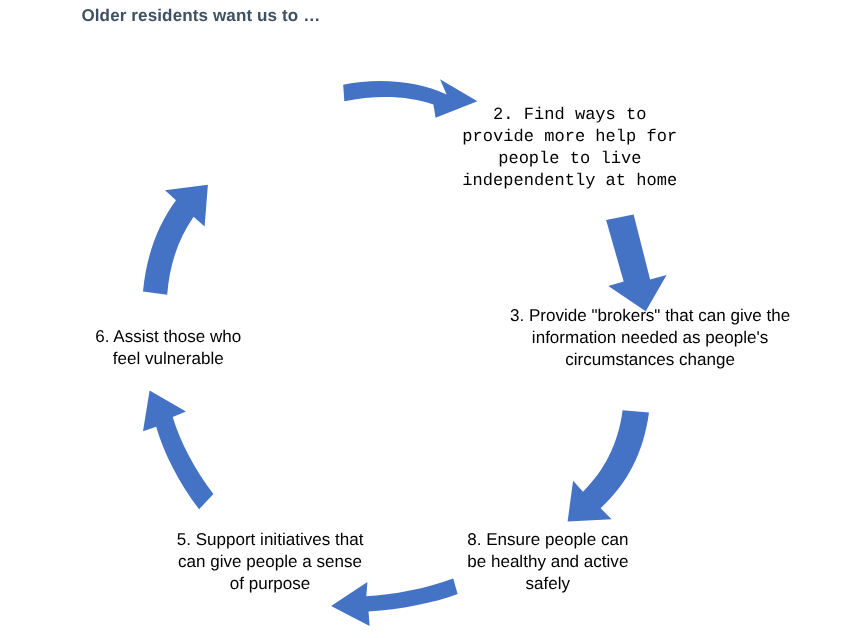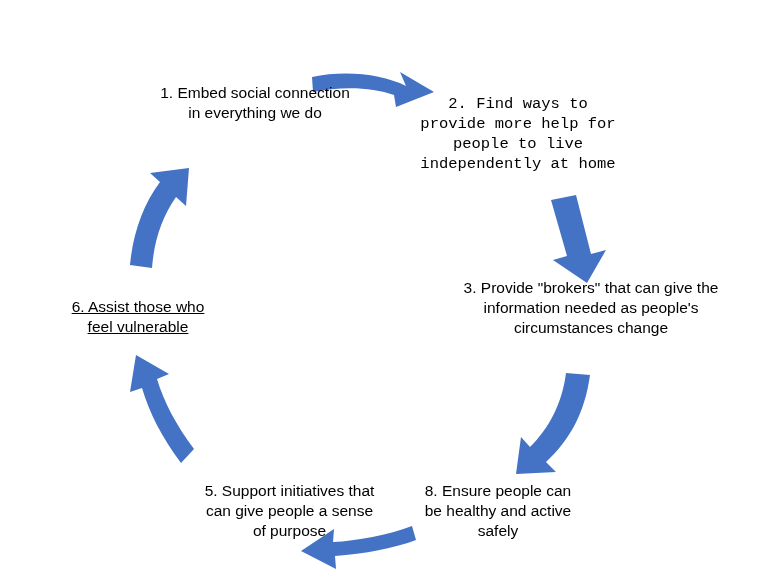--- a/index.html
+++ b/index.html
@@ -29,37 +29,38 @@
     position: absolute;
     text-align: center;
     font-size: 15.5px;
     line-height: 1.30;
     color: #000000;
   }
   #node-1 { left: 160px; top: 83px;  width: 190px; }
   #node-2 { left: 418px; top: 94px;  width: 200px; font-family: Liberation Mono, monospace; }
   #node-3 { left: 462px; top: 278px; width: 258px; }
   #node-4 { left: 418px; top: 481px; width: 160px; }
-  #node-5 { left: 158px; top: 481px; width: 175px; margin-left: 44px; }
-  #node-6 { left: 59px;  top: 297px; width: 158px; text-decoration: underline; }
+  #node-5 { left: 158px; top: 481px; width: 175px; }
+  #node-6 { left: 74px;  top: 297px; width: 158px; }
 
   #arrow-layer {
     position: absolute;
     left: 0;
     top: 0;
     width: 766px;
     height: 580px;
     pointer-events: none;
   }
 </style>
 </head>
 <body>
 
 <div id="canvas">
 
+  <div id="title">Older residents want us to …</div>
 
   <svg id="arrow-layer" viewBox="0 0 766 580">
 
     <g>
       <path d="M 312 77
                C 345 70, 382 74, 406 86
                L 400 72
                L 434 92
                L 396 107
                L 394 95
@@ -116,21 +117,20 @@
                C 133 233, 143 205, 160 182
                L 150 173
                L 189 168
                L 186 206
                L 176 197
                C 162 217, 154 241, 152 268
                Z" fill="#4472C4"></path>
     </g>
   </svg>
 
-  <div class="node" id="node-1">1. Embed social connection in everything we do</div>
 
   <div class="node" id="node-2">2. Find ways to provide more help for people to live independently at home</div>
 
   <div class="node" id="node-3">3. Provide "brokers" that can give the information needed as people's circumstances change</div>
 
   <div class="node" id="node-4">8. Ensure people can be healthy and active safely</div>
 
   <div class="node" id="node-5">5. Support initiatives that can give people a sense of purpose</div>
 
   <div class="node" id="node-6">6.  Assist those who feel vulnerable</div>

